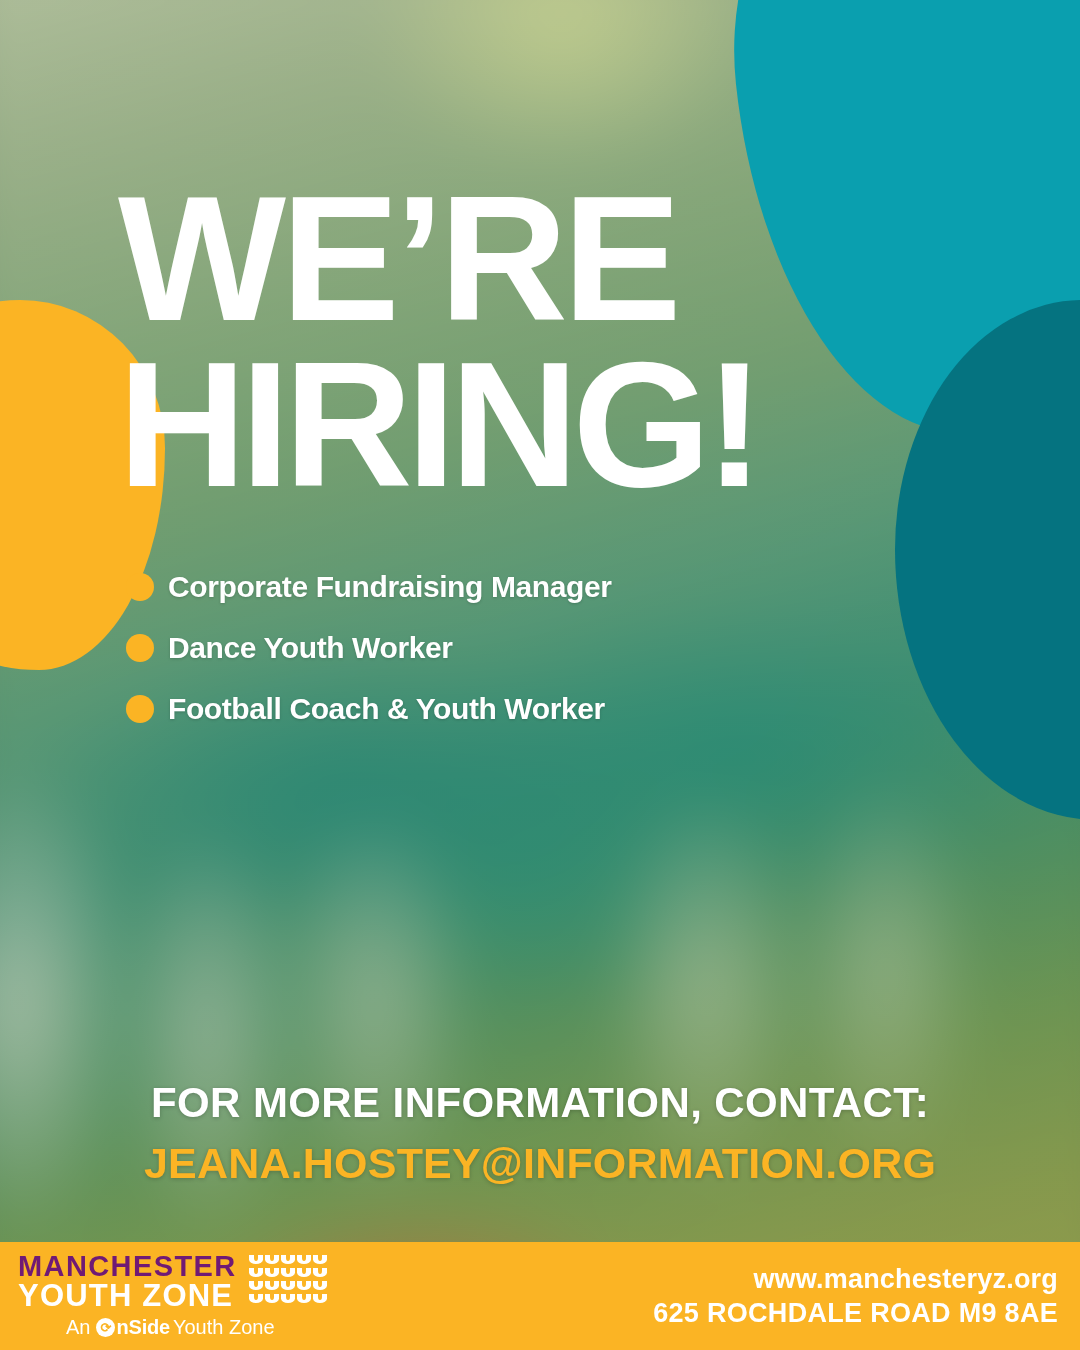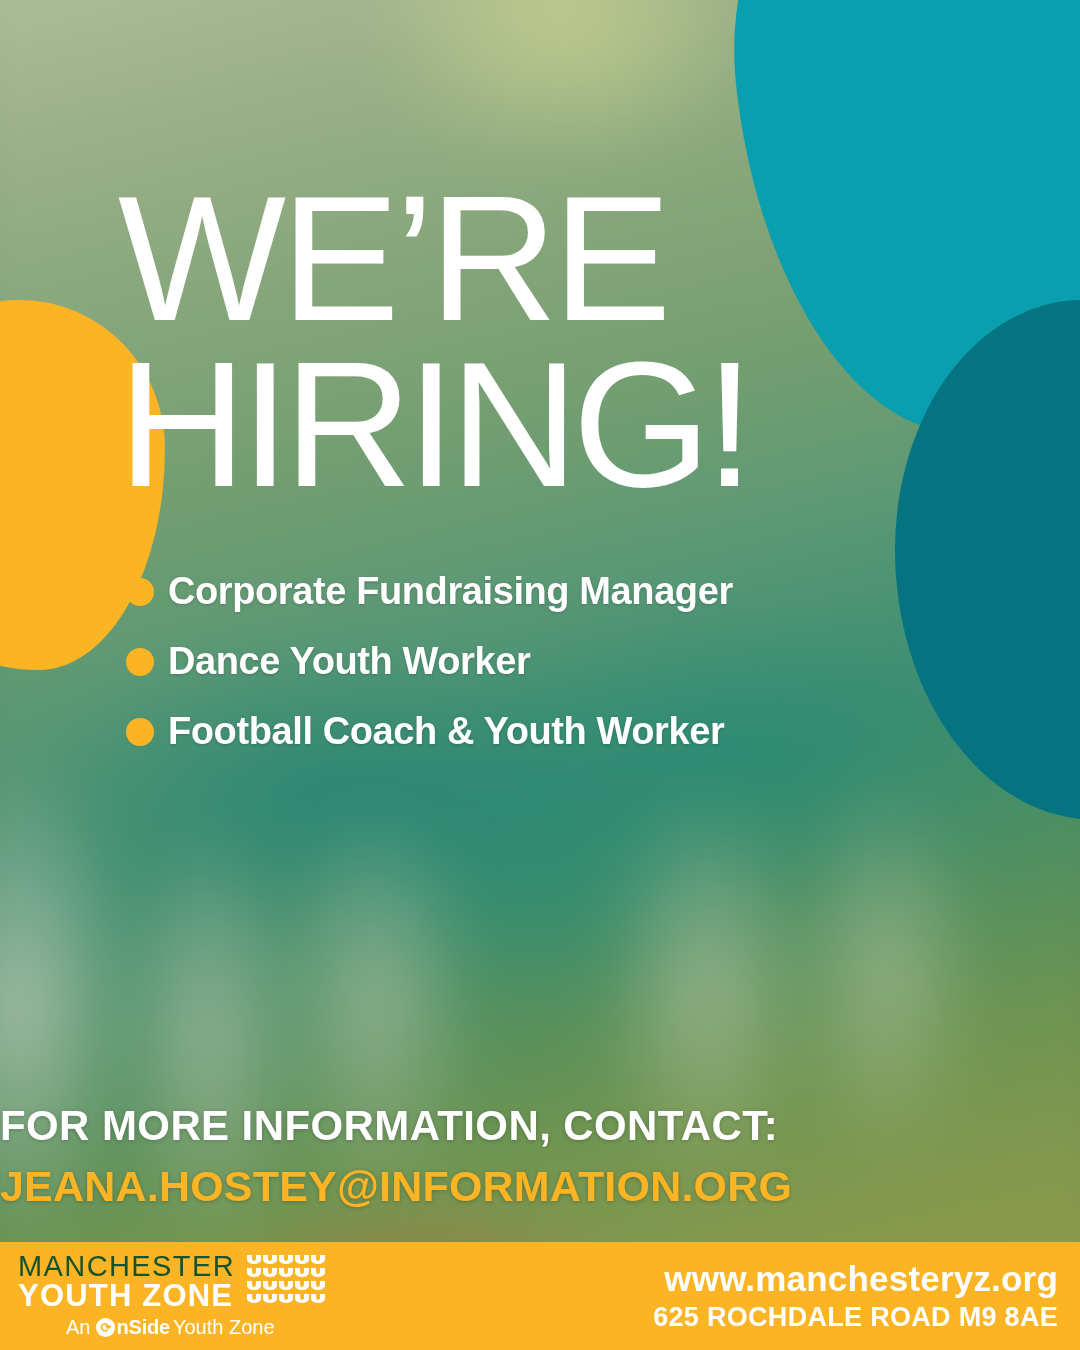--- a/index.html
+++ b/index.html
@@ -81,21 +81,21 @@
     background:var(--dark-teal);
     border-radius:52% 48% 44% 56% / 48% 44% 56% 52%;
   }
 
   
   .content { position:absolute; inset:0; }
 
   .headline {
     position:absolute; left:118px; top:176px;
     color:#fff;
-    font-weight:400;
+    font-weight:700;
     font-size:178px;
     line-height:.935;
     letter-spacing:-5px;
     text-transform:uppercase;
   }
   .headline .l2 { letter-spacing:-6px; }
 
   .jobs {
     position:absolute; left:126px; top:570px;
     list-style:none;
@@ -107,27 +107,28 @@
   .job-dot {
     width:28px; height:28px;
     border-radius:50%;
     background:var(--yellow);
     flex:0 0 28px;
     margin-right:14px;
   }
   .job-label {
     color:#fff;
     font-weight:700;
-    font-size:38px;
+    font-size:30px;
     letter-spacing:-.4px;
     text-shadow:0 1px 3px rgba(0,0,0,.18);
   }
 
   .contact {
-    position:absolute; left:0; right:0; top:1102px;
+    position:absolute; left:0; right:0; top:1079px;
+    text-align:center;
   }
   .contact-lead {
     color:#fff;
     font-weight:700;
     font-size:42px;
     letter-spacing:.4px;
     text-shadow:0 1px 4px rgba(0,0,0,.22);
   }
   .contact-email {
     margin-top:12px;
@@ -144,21 +145,21 @@
     height:108px;
     background:var(--yellow);
     display:flex; align-items:center; justify-content:space-between;
     padding:0 22px 0 18px;
   }
 
   .brand { display:flex; flex-direction:column; }
   .brand-top { display:flex; align-items:flex-start; }
   .brand-words { line-height:.94; }
   .brand-l1 {
-    color:#14532d; font-size:29px; font-weight:400;
+    color:#701a75; font-size:29px; font-weight:700;
     letter-spacing:1.4px;
   }
   .brand-l2 {
     color:#fff; font-size:31px; font-weight:700;
     letter-spacing:1.2px;
   }
   .brand-motif {
     margin-left:12px; margin-top:2px;
     display:grid;
     grid-template-columns:repeat(5, 14px);
@@ -191,21 +192,21 @@
     background:#fff;
     color:var(--yellow);
     font-size:13px; font-weight:700;
     margin:0 1px 0 6px;
   }
   .onside-word { font-weight:700; letter-spacing:-.2px; }
   .brand-sub .tail { margin-left:3px; }
 
   .footer-right { text-align:right; line-height:1.12; }
   .site {
-    color:#fff; font-size:35px; font-weight:700;
+    color:#fff; font-size:27px; font-weight:700;
     letter-spacing:.2px;
   }
   .addr {
     color:#fff; font-size:27px; font-weight:700;
     letter-spacing:.3px; margin-top:4px;
   }
 </style>
 </head>
 <body>
 

